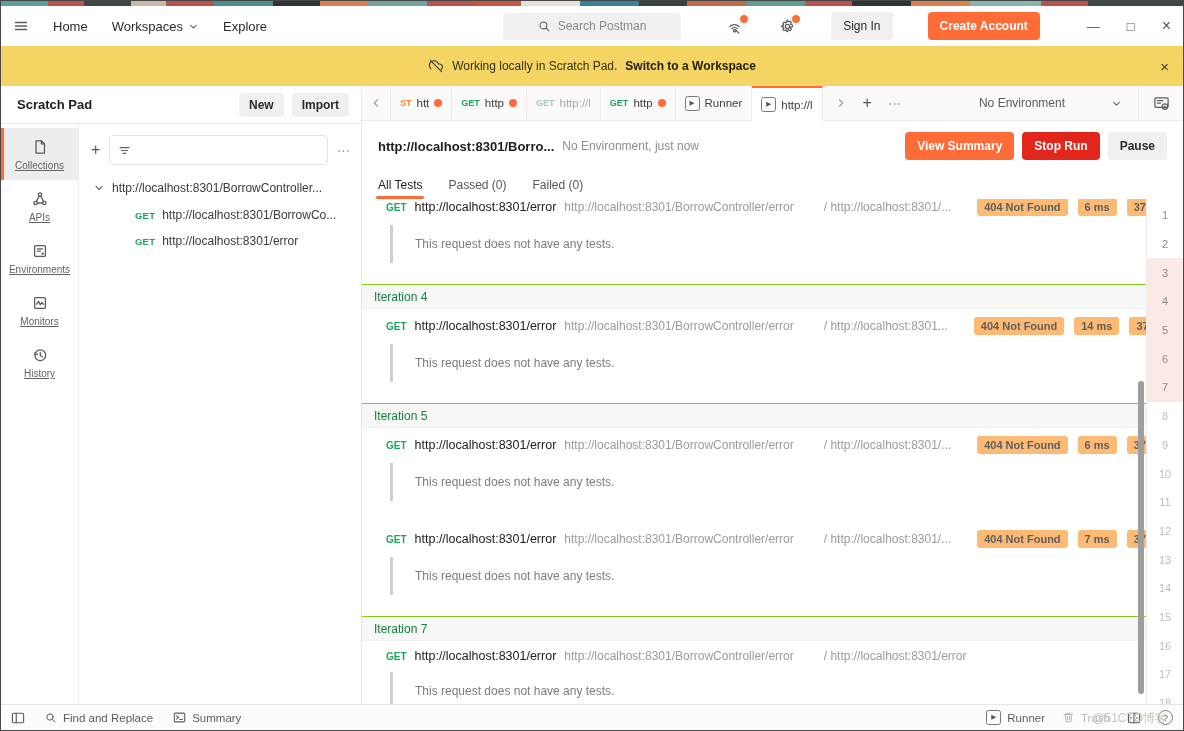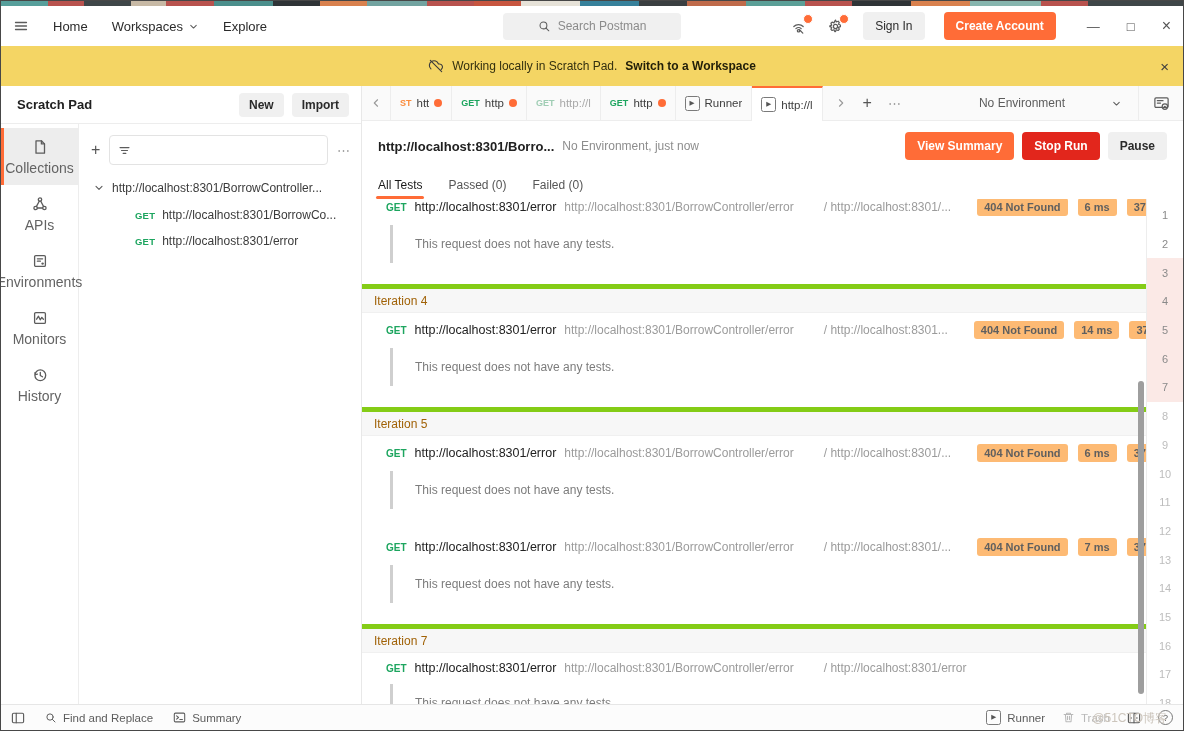--- a/index.html
+++ b/index.html
@@ -16,21 +16,21 @@
     #c7553f 40% 44%,#e6e2d8 44% 49%,#37819b 49% 54%,#3a3f41 54% 58%,#bf6a4a 58% 63%,
     #5b9f97 63% 68%,#b8524e 68% 72%,#2f3437 72% 77%,#d9814e 77% 82%,#87b5ae 82% 88%,
     #b8524e 88% 92%,#3f4648 92% 100%);}
 
   
   .topbar{height:40px;flex:none;display:flex;align-items:center;padding:0 12px;position:relative;background:#fff;}
   .topbar .left{display:flex;align-items:center;gap:24px;font-size:13px;color:#2b2b2b;}
   .navlink{display:flex;align-items:center;gap:5px;cursor:default;}
   .searchbox{position:absolute;left:50%;transform:translateX(-50%);width:178px;height:27px;background:#f0f0f0;
     border-radius:4px;display:flex;align-items:center;justify-content:center;gap:7px;color:#8b8b8b;font-size:12px;}
-  .topbar .right{margin-left:auto;display:flex;align-items:center;gap:19px;}
+  .topbar .right{margin-left:auto;display:flex;align-items:center;gap:35px;}
   .icn-wrap{position:relative;display:inline-flex;}
   .dot-badge{position:absolute;top:-4px;right:-5px;width:8px;height:8px;border-radius:50%;background:#FF6C37;border:1.5px solid #fff;}
   .btn{border:none;border-radius:4px;font-family:inherit;font-size:12px;font-weight:600;padding:7px 12px;cursor:pointer;}
   .btn.soft{background:#f0f0f0;color:#2b2b2b;font-weight:400;}
   .btn.orange{background:#FF6C37;color:#fff;}
   .btn.red{background:#E2261C;color:#fff;}
   .win-controls{display:flex;align-items:center;gap:27px;margin-left:12px;color:#555;font-size:13px;}
   .win-controls span{cursor:default}
 
   
@@ -42,21 +42,21 @@
   
   .app-body{flex:1;display:flex;min-height:0;}
   .left-pane{width:360px;flex:none;border-right:1px solid #e8e8e8;display:flex;flex-direction:column;min-height:0;}
   .pane-header{height:37px;flex:none;display:flex;align-items:center;padding:0 12px 0 16px;border-bottom:1px solid #ededed;}
   .pane-title{font-weight:700;font-size:13px;}
   .pane-hbtns{margin-left:auto;display:flex;gap:8px;}
   .btn.mini{padding:5px 10px;font-weight:600;background:#f0f0f0;color:#2b2b2b;}
   .pane-content{flex:1;display:flex;min-height:0;}
   .rail{width:77px;flex:none;border-right:1px solid #ededed;padding-top:4px;display:flex;flex-direction:column;}
   .rail-item{position:relative;display:flex;flex-direction:column;align-items:center;gap:5px;padding:11px 0 9px;color:#636363;cursor:pointer;}
-  .rail-item .lbl{font-size:14px;}
+  .rail-item .lbl{font-size:10px;text-decoration:underline;}
   .rail-item.active{background:#ededed;}
   .rail-item.active::before{content:"";position:absolute;left:0;top:0;bottom:0;width:3px;background:#FF6C37;}
   .tree{flex:1;display:flex;flex-direction:column;min-width:0;}
   .tree-toolbar{display:flex;align-items:center;gap:9px;padding:11px 10px 9px 12px;}
   .plus-btn{font-size:16px;color:#555;line-height:1;cursor:pointer;}
   .filter-box{flex:1;height:28px;border:1px solid #e3e3e3;border-radius:4px;background:#fff;display:flex;align-items:center;gap:7px;padding:0 8px;}
   .filter-box input{border:none;outline:none;flex:1;min-width:0;font:12px "Liberation Sans",sans-serif;color:#333;background:transparent;}
   .more-btn{font-size:13px;color:#8a8a8a;letter-spacing:1px;cursor:pointer;}
   .row-collection{display:flex;align-items:center;gap:7px;height:28px;padding-left:14px;font-size:12px;color:#3b3b3b;cursor:pointer;}
   .row-request{display:flex;align-items:center;gap:7px;height:26px;padding-left:56px;font-size:12px;color:#3b3b3b;cursor:pointer;}
@@ -95,22 +95,22 @@
   .results{flex:1;position:relative;overflow:hidden;min-width:0;}
   .req-row{display:flex;align-items:center;padding:8px 22px 7px 24px;gap:8px;font-size:12px;white-space:nowrap;}
   .req-row.clipped{margin-top:-9px;}
   .req-row .m{font-size:10px;font-weight:700;color:#1DA55F;flex:none;}
   .req-row .u{color:#212121;font-size:12.5px;}
   .req-row .r{color:#9b9b9b;text-align:right;}
   .req-row .p{color:#9b9b9b;margin-left:22px;}
   .badges{display:flex;gap:10px;margin-left:18px;}
   .pill{background:#fdba74;color:#5f5f5f;font-size:11px;font-weight:600;padding:3px 7px;border-radius:3px;}
   .note{margin:2px 0 21px 28px;border-left:3px solid #cfcfcf;padding:12px 0 12px 22px;color:#7c7c7c;font-size:12px;}
-  .iter-header{height:23px;background:#f7f7f7;border-top:5px solid #84cc16;border-bottom:1px solid #f0f0f0;
-    display:flex;align-items:center;padding:0 12px;font-size:12px;color:#a16207;margin-top:3px;}
+  .iter-header{height:23px;background:#f7f7f7;border-top:1px solid #84cc16;border-bottom:1px solid #f0f0f0;
+    display:flex;align-items:center;padding:0 12px;font-size:12px;color:#15803d;margin-top:3px;}
   .scrollbar{position:absolute;top:0;bottom:0;right:0;width:10px;}
   .scroll-thumb{position:absolute;right:2px;width:6px;border-radius:3px;background:#9e9e9e;top:36%;height:62%;cursor:pointer;}
 
   .iter-strip{width:36px;flex:none;border-left:1px solid #ededed;padding-top:2px;display:flex;flex-direction:column;background:#fff;}
   .iter-cell{height:28.7px;flex:none;display:flex;align-items:center;justify-content:center;font-size:11px;color:#8a8a8a;}
   .iter-cell.pink{background:#fbe9e6;}
   .iter-cell.light{color:#bdbdbd;}
 
   
   .statusbar{height:25px;flex:none;border-top:1px solid #e6e6e6;background:#fcfcfc;display:flex;align-items:center;

